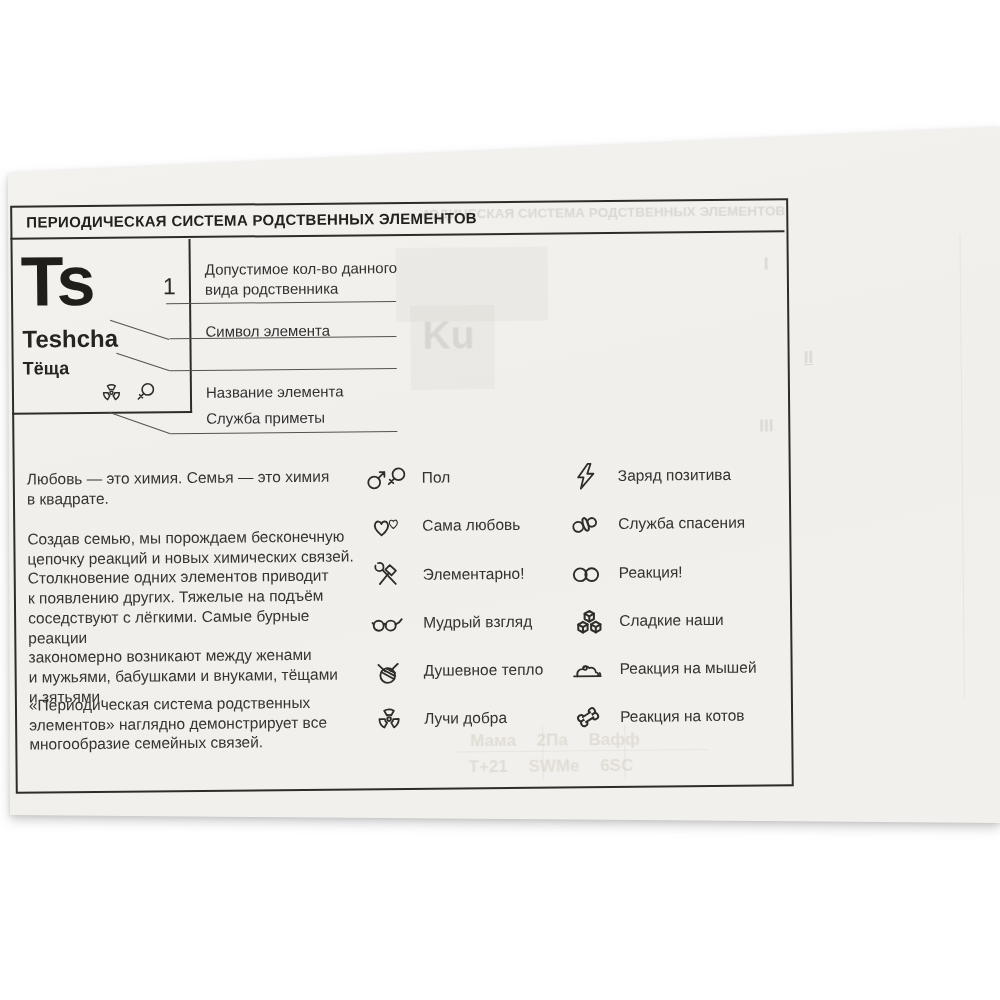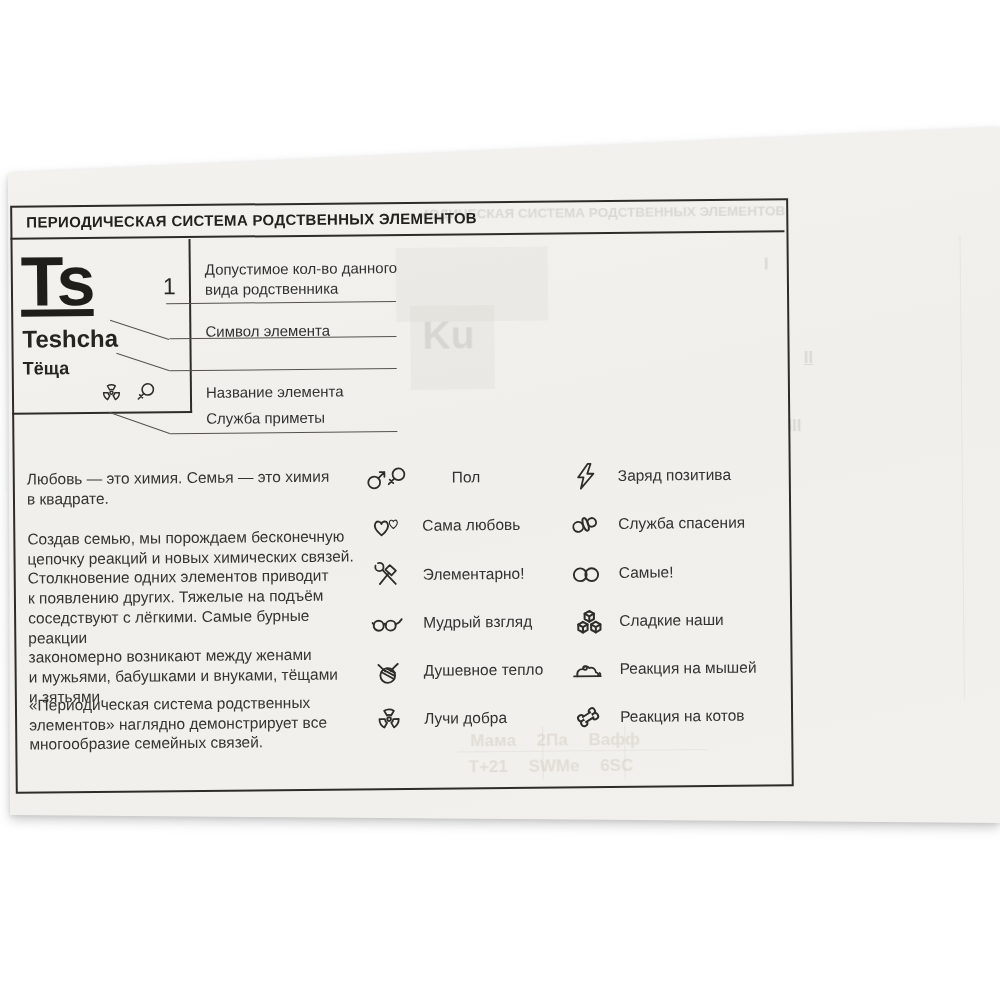--- a/index.html
+++ b/index.html
@@ -18,21 +18,21 @@
   .sheet { position:absolute; inset:0; transform:rotate(-0.55deg); transform-origin:400px 500px; color:var(--ink); }
   .abs { position:absolute; }
 
   
   .frame { left:13px; top:202px; width:774px; height:584px; border:2.5px solid #2e2c29; }
   .title-row { left:13px; top:202px; width:774px; height:32px; border-bottom:2.5px solid #2e2c29; }
   .poster-title { left:29px; top:210px; font-size:15px; font-weight:bold; letter-spacing:.3px; color:#23211e; }
 
   
   .element-card { left:13px; top:237px; width:178px; height:172px; border-right:2.5px solid #2e2c29; border-bottom:2.5px solid #2e2c29; }
-  .el-symbol { left:23px; top:240px; font-size:70px; font-weight:bold; letter-spacing:-2px; color:#201e1b; line-height:76px;text-decoration:underline; }
+  .el-symbol { left:23px; top:240px; font-size:70px; font-weight:bold; letter-spacing:-2px; color:#201e1b; line-height:76px; }
   .el-count  { left:165px; top:271px; font-size:23px; color:#2a2825; }
   .el-latin  { left:24px; top:322px; font-size:24px; font-weight:bold; color:#262421; }
   .el-cyr    { left:24px; top:355px; font-size:18px; font-weight:bold; color:#262421; }
   .card-icons { left:100px; top:377px; display:flex; gap:8px; align-items:center; }
 
   
   .rule { height:0; border-top:1.5px solid #55524d; }
   .diag { height:0; border-top:1.5px solid #55524d; transform-origin:0 0; }
   .callout { left:207px; font-size:15px; line-height:19.5px; color:#333130; white-space:pre-line; }
 
@@ -146,21 +146,21 @@
   <div class="paper-wrap">
     <div class="paper">
       <div class="sheet">
 
         <div class="abs ghost-cell" style="left:398px;top:248px;width:152px;height:74px;"></div>
         <div class="abs ghost-cell" style="left:412px;top:306px;width:84px;height:84px;"></div>
         <div class="abs ghost-title-clip">ПЕРИОДИЧЕСКАЯ СИСТЕМА РОДСТВЕННЫХ ЭЛЕМЕНТОВ</div>
         <div class="abs ghost-ku">Ku</div>
         <div class="abs ghost-num" style="left:766px;top:258px;">I</div>
         <div class="abs ghost-num" style="left:805px;top:352px;text-decoration:underline;">II</div>
-        <div class="abs ghost-num" style="left:760px;top:420px;margin-left:28px;">III</div>
+        <div class="abs ghost-num" style="left:760px;top:420px;">III</div>
         <div class="abs ghost-line" style="left:962px;top:240px;width:1px;height:465px;"></div>
         <div class="abs ghost-bottom" style="left:468px;top:732px;">Мама 2Па Вафф</div>
         <div class="abs ghost-bottom" style="left:466px;top:758px;">Т+21 SWMe 6SC</div>
         <div class="abs ghost-line" style="left:455px;top:752px;width:250px;height:1px;"></div>
         <div class="abs ghost-line" style="left:540px;top:727px;width:1px;height:54px;"></div>
         <div class="abs ghost-line" style="left:622px;top:727px;width:1px;height:54px;"></div>
 
         <div class="abs frame"></div>
         <div class="abs title-row"></div>
         <div class="abs poster-title">ПЕРИОДИЧЕСКАЯ СИСТЕМА РОДСТВЕННЫХ ЭЛЕМЕНТОВ</div>
@@ -200,21 +200,21 @@
 Столкновение одних элементов приводит
 к появлению других. Тяжелые на подъём
 соседствуют с лёгкими. Самые бурные реакции
 закономерно возникают между женами
 и мужьями, бабушками и внуками, тёщами
 и зятьями.</div>
         <div class="abs para" style="top:692px;">«Периодическая система родственных
 элементов» наглядно демонстрирует все
 многообразие семейных связей.</div>
 
-        <div class="legend-row" style="left:364px;top:461px;gap:30px;">
+        <div class="legend-row" style="left:364px;top:461px;">
           <span class="icon-box l">
               <svg class="icon" width="44" height="30">
                 <use href="#i-gender"></use>
               </svg>
             </span>
           <span class="legend-label">Пол</span>
         </div>
         <div class="legend-row" style="left:364px;top:509px;">
           <span class="icon-box l">
               <svg class="icon" width="33" height="31">
@@ -271,21 +271,21 @@
               </svg>
             </span>
           <span class="legend-label">Служба спасения</span>
         </div>
         <div class="legend-row" style="left:566px;top:558px;">
           <span class="icon-box r">
               <svg class="icon" width="34" height="32">
                 <use href="#i-rings"></use>
               </svg>
             </span>
-          <span class="legend-label">Самые!</span>
+          <span class="legend-label">Реакция!</span>
         </div>
         <div class="legend-row" style="left:566px;top:606px;">
           <span class="icon-box r">
               <svg class="icon" width="30" height="30">
                 <use href="#i-sugar"></use>
               </svg>
             </span>
           <span class="legend-label">Сладкие наши</span>
         </div>
         <div class="legend-row" style="left:566px;top:654px;">

